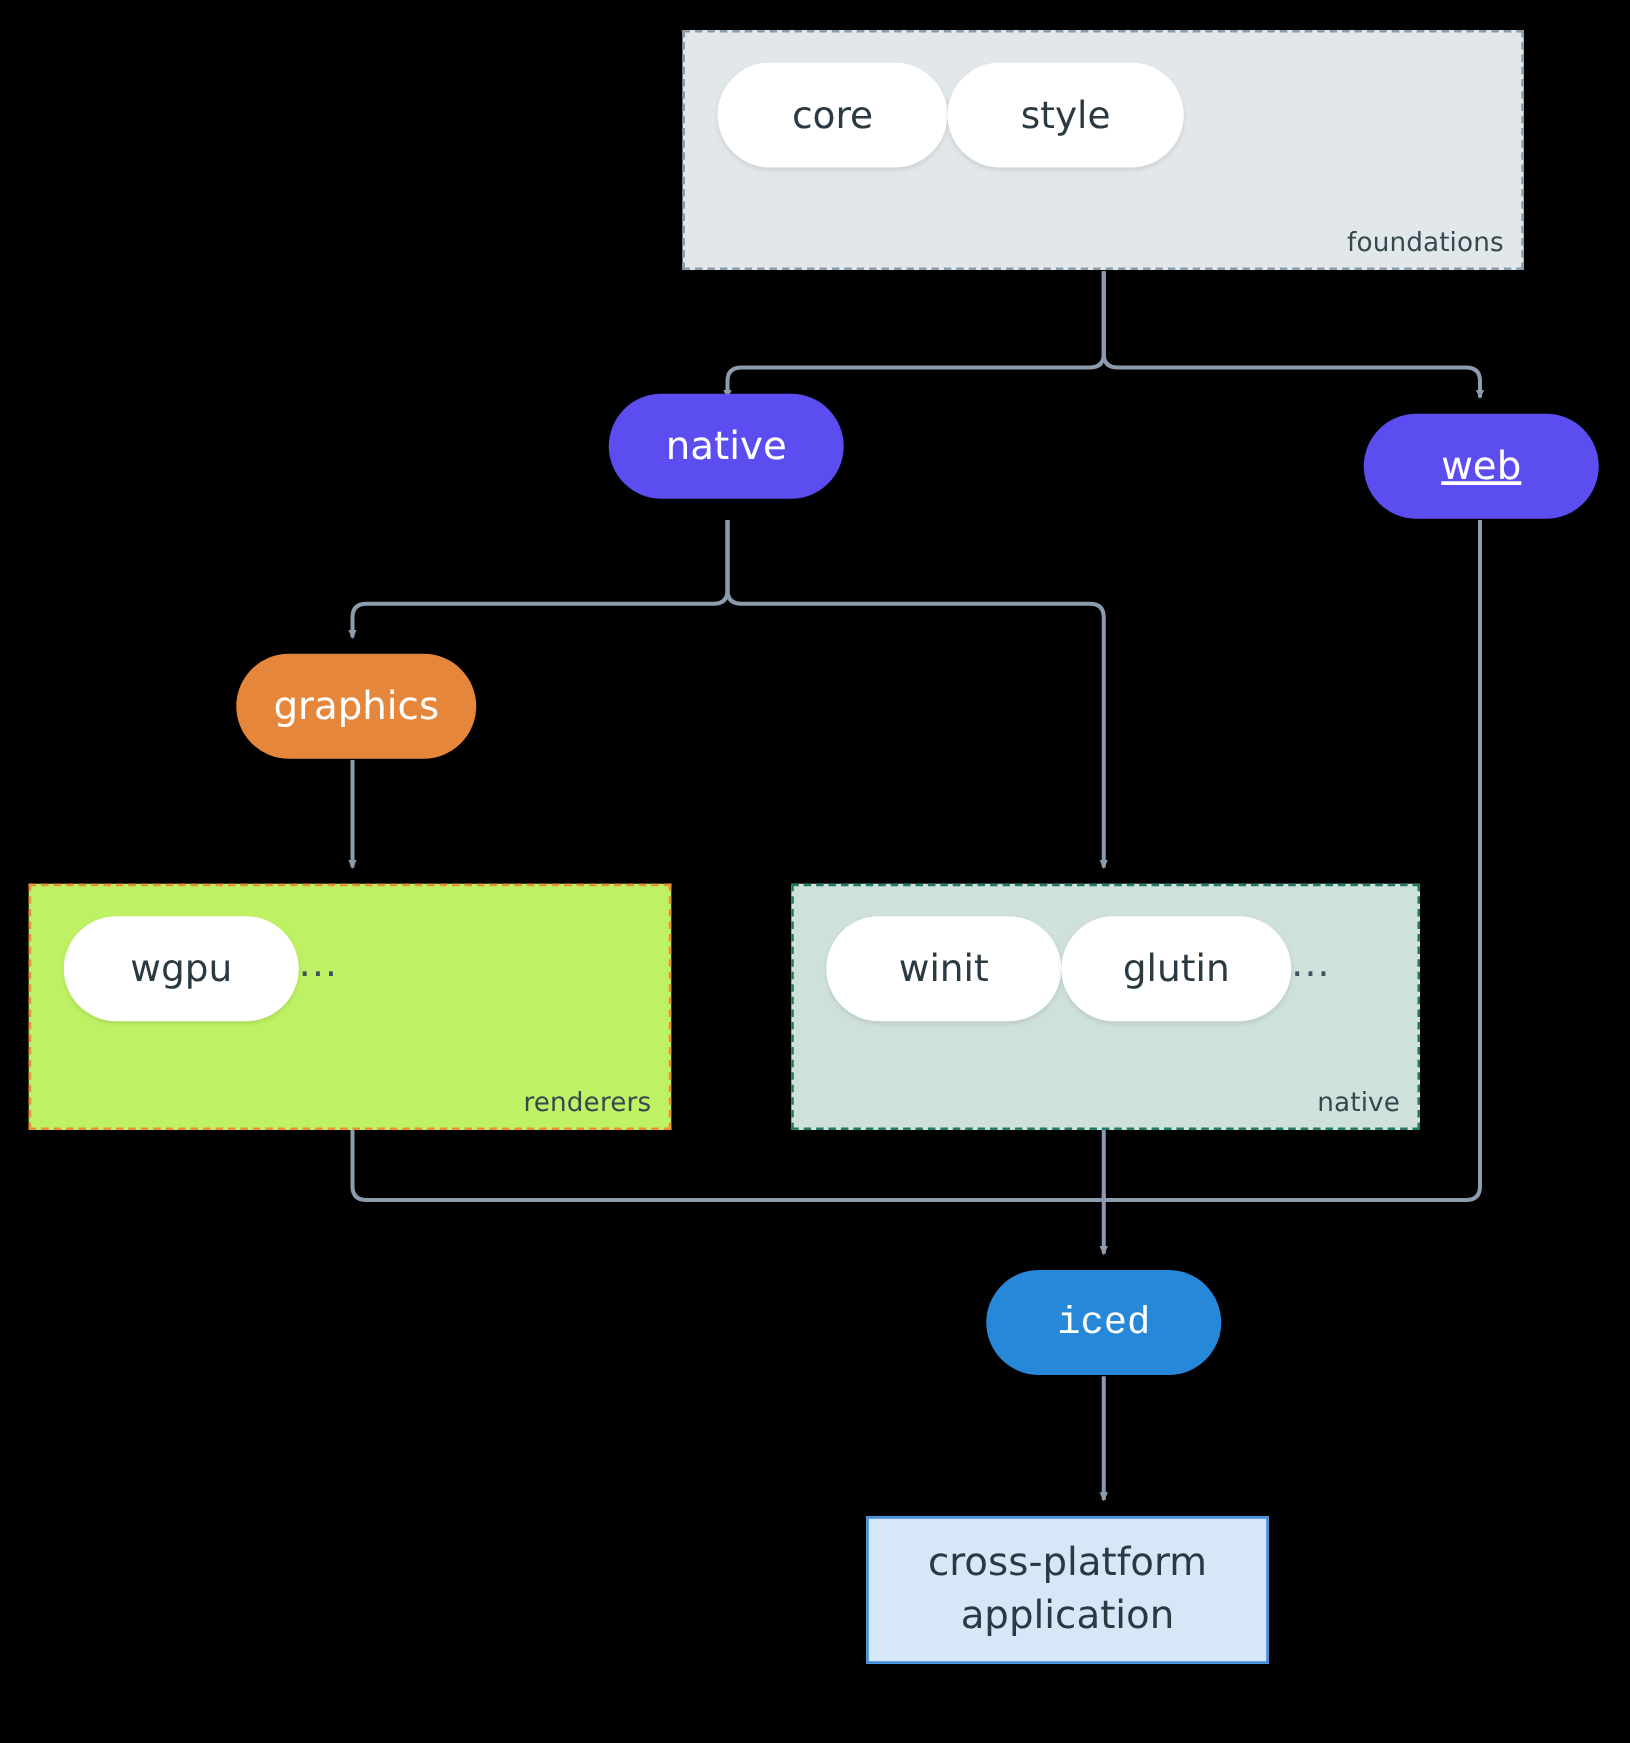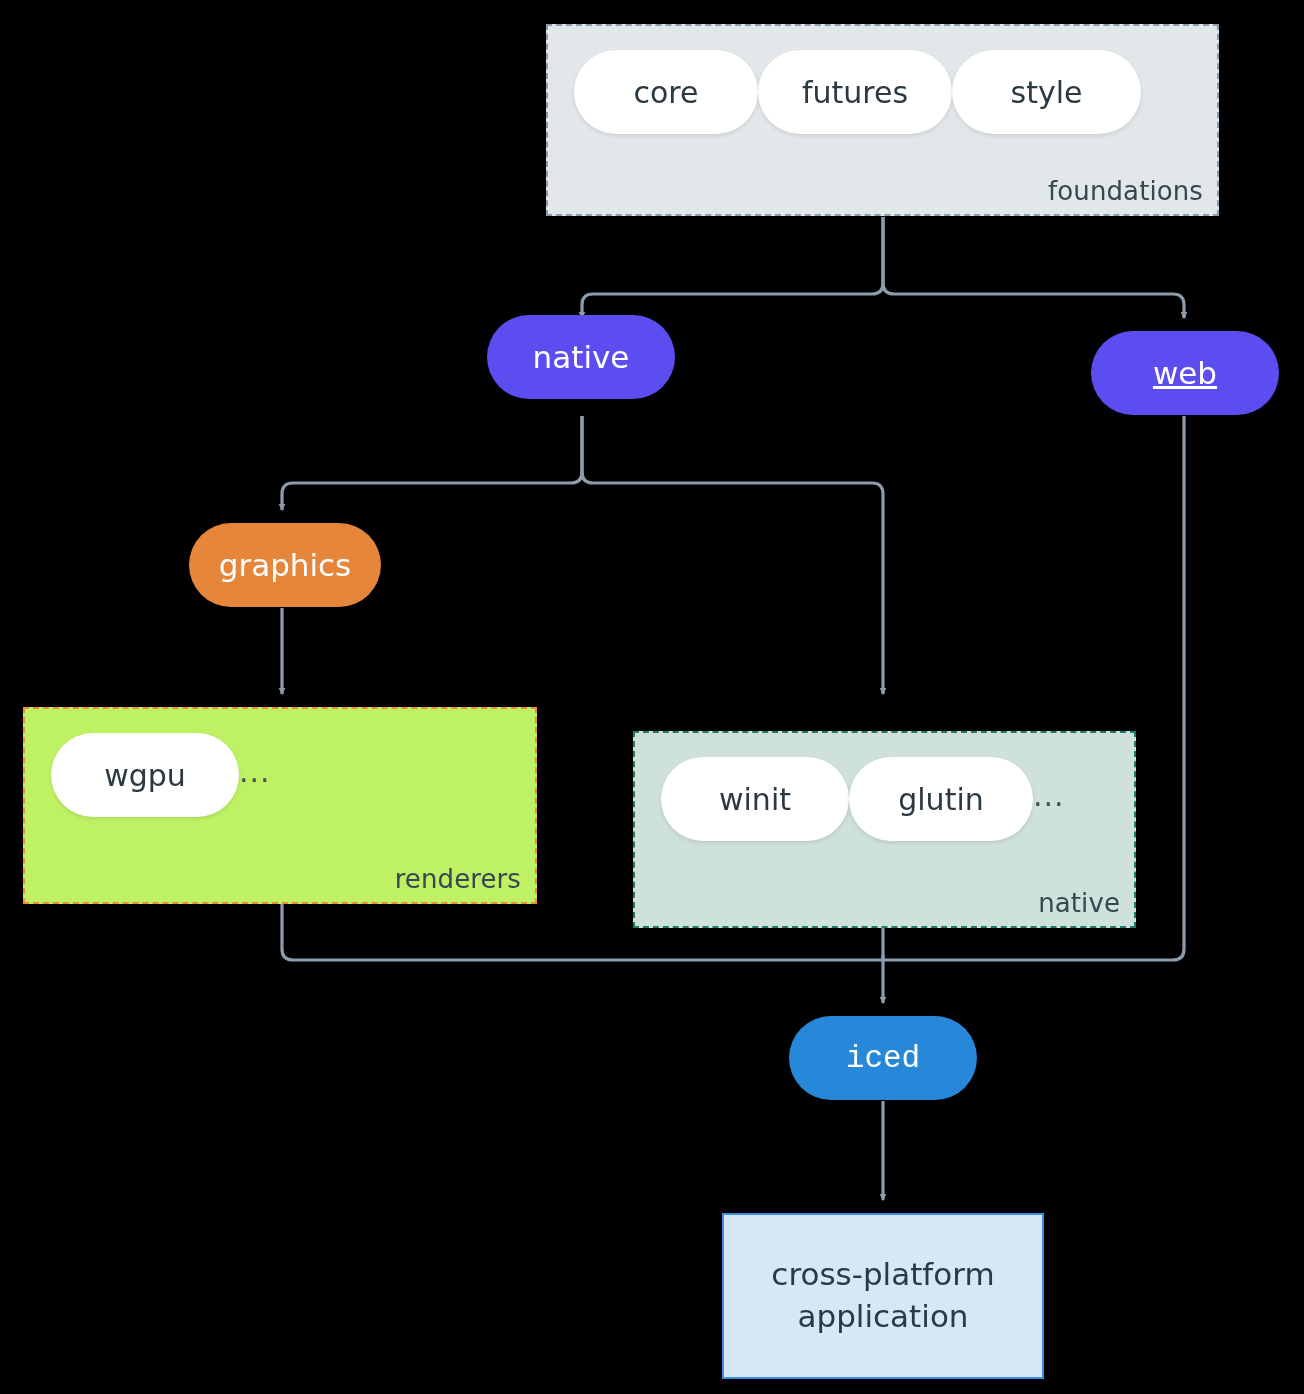--- a/index.html
+++ b/index.html
@@ -26,21 +26,21 @@
   .group{
     position:absolute;
     box-sizing:border-box;
     border-style:dashed;
     border-width:2px;
   }
   .group .group-label{
     position:absolute;
     right:14px;
     bottom:8px;
-    font-size:26px;
+    font-size:21px;
     color:#37474F;
     letter-spacing:.1px;
     white-space:nowrap;
   }
   .group .pill-row{
     position:absolute;
     left:0; right:0; top:24px;
     display:flex;
     align-items:center;
     padding-left:26px;
@@ -53,21 +53,20 @@
   }
   #grp-renderers{
     left:23px; top:707px; width:514px; height:197px;
     background:#bef264;
     border-color:#EE8E35;
   }
   #grp-shells{
     left:633px; top:707px; width:503px; height:197px;
     background:#CFE1DB;
     border-color:#1F7A68;
-    margin-top:24px;
   }
 
   
   .wpill{
     background:#FFFFFF;
     border-radius:48px;
     height:84px;
     display:flex;
     align-items:center;
     justify-content:center;
@@ -96,21 +95,21 @@
     white-space:nowrap;
   }
   #node-native{ left:487px; top:315px; width:188px; height:84px; background:#5C4DF0; }
   #node-web   { left:1091px; top:331px; width:188px; height:84px; background:#5C4DF0;text-decoration:underline; }
   #node-graphics{ left:189px; top:523px; width:192px; height:84px; background:#E6863B; }
   #node-iced  { left:789px; top:1016px; width:188px; height:84px; background:#2787D8;font-family:Liberation Mono, monospace; }
 
   
   #box-app{
     position:absolute;
-    left:722px; top:1213px; width:322px; height:166px;
+    left:693px; top:1213px; width:322px; height:118px;
     background:#D6E7F8;
     border:2px solid #3C8FDC;
     box-sizing:border-box;
     display:flex;
     flex-direction:column;
     align-items:center;
     justify-content:center;
     color:#2B3A42;
     font-size:31px;
     line-height:1.35;
@@ -146,21 +145,20 @@
 
       <path d="M 883,955 L 883,1003" marker-end="url(#arrowhead)"></path>
 
       <path d="M 883,1101 L 883,1200" marker-end="url(#arrowhead)"></path>
     </g>
   </svg>
 
   <div class="group" id="grp-foundations">
     <div class="pill-row">
       <div class="wpill" style="width:184px">core</div>
-      <div class="wpill" style="width:194px">futures</div>
       <div class="wpill" style="width:189px">style</div>
     </div>
     <div class="group-label">foundations</div>
   </div>
 
   <div class="group" id="grp-renderers">
     <div class="pill-row">
       <div class="wpill" style="width:188px">wgpu</div>
       <div class="ellipsis">...</div>
     </div>

